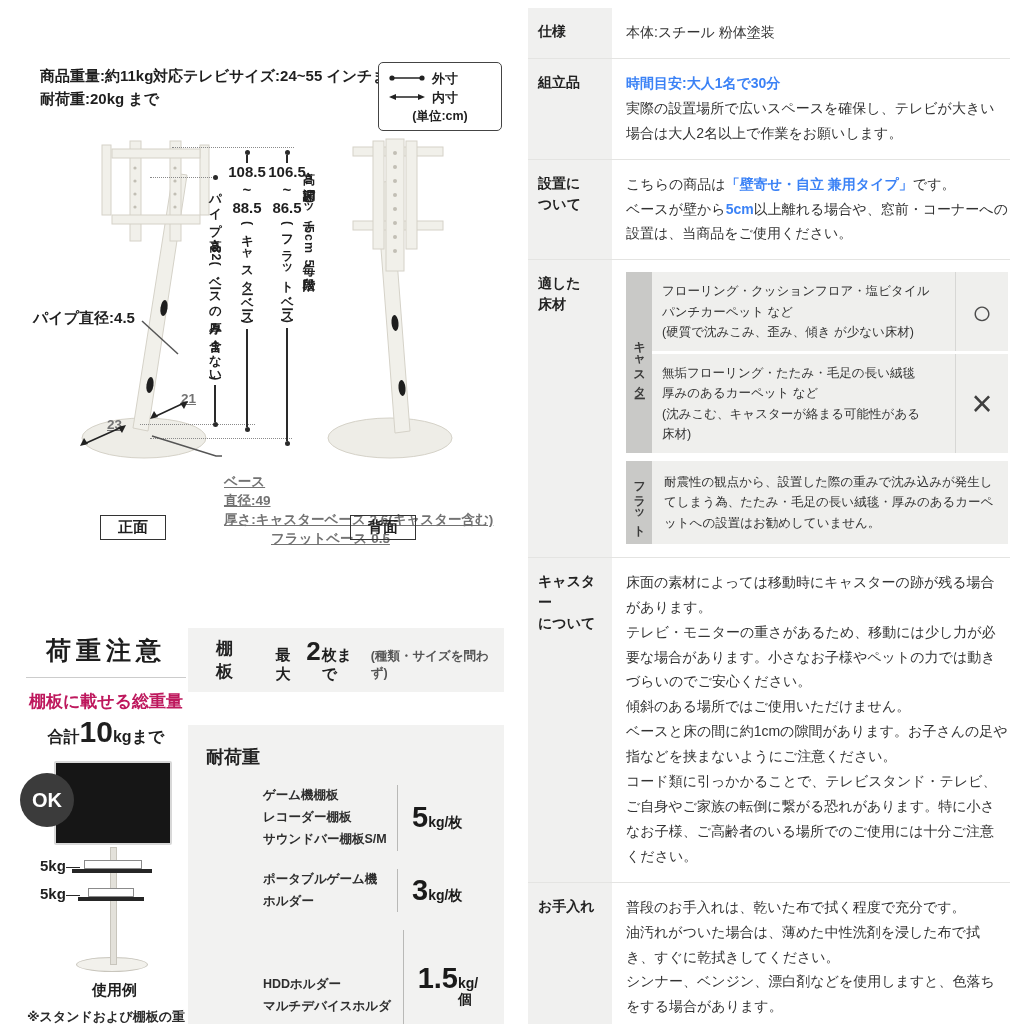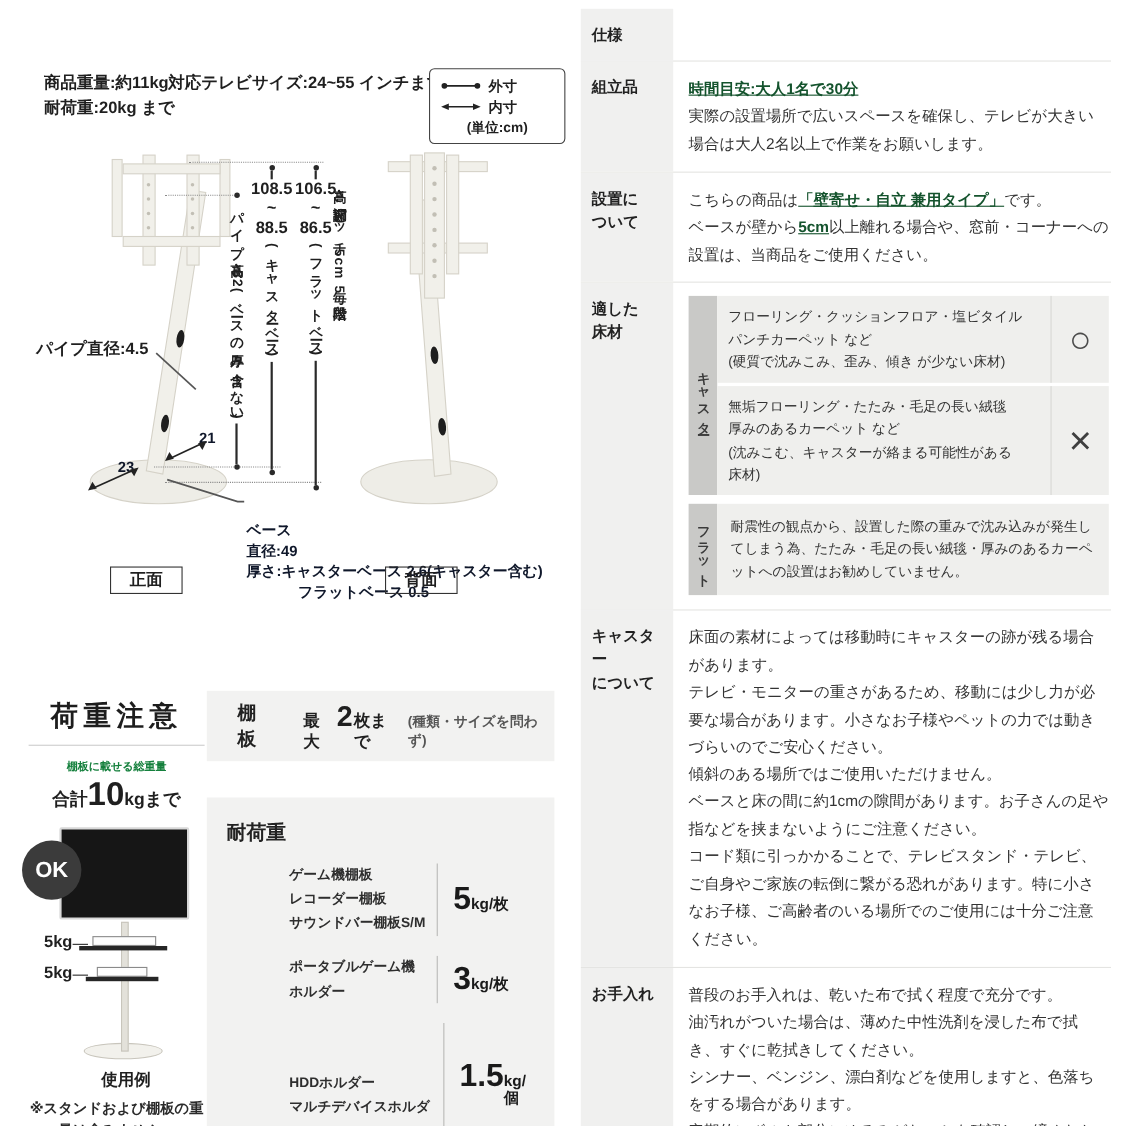--- a/index.html
+++ b/index.html
@@ -15,21 +15,21 @@
   .dimv{font-size:12.5px;font-weight:600;color:#1f1f1f;letter-spacing:1px;margin:4px 0;}
   .viewbox{border:1.5px solid #333;padding:2px 17px;font-size:15px;font-weight:600;color:#1f1f1f;}
   
   .legend{border:1.5px solid #444;border-radius:5px;padding:7px 9px 5px;background:#fff;}
   .legrow{display:flex;align-items:center;gap:6px;font-size:13px;font-weight:600;color:#1f1f1f;line-height:1.45;}
   .legunit{font-size:12.5px;font-weight:600;text-align:center;color:#1f1f1f;}
   
   .lc{width:164px;text-align:center;color:#2e2e2e;}
   .lc-title{font-size:25px;font-weight:bold;letter-spacing:5px;color:#1d1d1d;}
   .lc-hr{border:none;border-top:1px solid #ccc;margin:10px 2px 12px;}
-  .lc-sub1{font-size:10px;font-weight:600;color:#15803d;}
+  .lc-sub1{font-size:17px;font-weight:600;color:#be185d;}
   .lc-sub2{font-size:16px;font-weight:600;margin-top:2px;color:#1f1f1f;}
   .lc-big{font-size:30px;font-weight:600;}
   .lc-illus{position:relative;height:240px;margin-top:6px;}
   .okbadge{position:absolute;left:-4px;top:18px;width:54px;height:54px;border-radius:50%;background:#3b3b3b;color:#fff;font-size:20px;font-weight:bold;display:flex;align-items:center;justify-content:center;z-index:3;}
   .tv{position:absolute;left:30px;top:6px;width:118px;height:84px;background:#161616;border:2px solid #d8d8d8;border-radius:2px;box-sizing:border-box;z-index:2;}
   .pole{position:absolute;left:86px;top:92px;width:5px;height:116px;background:#e3e1da;border:1px solid #c8c5bc;z-index:1;}
   .shelfbar{position:absolute;height:4px;background:#262626;z-index:2;}
   .shelfslab{position:absolute;height:9px;background:#fdfdfd;border:1px solid #8a8a8a;box-sizing:border-box;z-index:2;}
   .shelflabel{position:absolute;font-size:15px;font-weight:600;color:#1f1f1f;z-index:2;}
   .shelfdash{position:absolute;height:0;border-top:1.5px solid #2a2a2a;width:14px;z-index:2;}
@@ -49,48 +49,48 @@
   .load-div{width:1px;align-self:stretch;background:#b9b9b7;margin:0 14px 0 6px;}
   .load-val{display:flex;align-items:baseline;font-weight:600;color:#1a1a1a;}
   .load-val .big{font-size:29px;}
   .load-val .unit{font-size:14px;}
   
   .spec{width:482px;}
   .srow{display:flex;}
   .srow + .srow{border-top:1px solid #e4e4e2;}
   .slabel{width:84px;flex:0 0 84px;background:#f0f0ef;box-sizing:border-box;padding:13px 4px 13px 10px;font-size:14px;font-weight:bold;color:#222;line-height:1.5;}
   .scontent{flex:1;box-sizing:border-box;padding:12px 2px 13px 14px;font-size:14px;line-height:1.78;color:#333;}
-  .scontent .bold-line{font-weight:bold;color:#14532d;text-decoration:underline;}
+  .scontent .bold-line{font-weight:bold;color:#3b82f6;}
   
   .floor-sec{display:flex;}
   .floor-bar{flex:0 0 26px;background:#c9c9c7;display:flex;align-items:center;justify-content:center;}
   .floor-bar span{writing-mode:vertical-rl;font-size:12px;font-weight:600;color:#3a3a3a;letter-spacing:1px;}
   .floor-cells{flex:1;display:flex;flex-direction:column;gap:3px;}
   .floor-cell{background:#efefed;display:flex;}
   .floor-text{flex:1;padding:9px 10px;font-size:12.5px;line-height:1.62;color:#333;}
   .floor-mark{flex:0 0 52px;display:flex;align-items:center;justify-content:center;border-left:1px solid #d7d7d5;}
   .mark-circle{font-size:34px;font-weight:300;color:#4c4c4c;line-height:1;}
   .mark-cross{font-size:36px;font-weight:300;color:#3f3f3f;line-height:1;}
   .floor-flat{display:flex;margin-top:8px;}
   .floor-flat .floor-text{padding:11px 12px;}
   .info-txt{font-size:15px;font-weight:600;line-height:1.55;color:#1f1f1f;}
-  .base-note{font-size:13.5px;font-weight:600;line-height:1.4;color:#0f172a;}
+  .base-note{font-size:13.5px;font-weight:600;line-height:1.4;color:#737373;text-decoration:underline;}
 </style>
 </head>
 <body>
 
 <div id="page">
 
   <div class="abs info-txt" style="left:40px;top:64px;">
     <div>商品重量:約11kg</div>
     <div>耐荷重:20kg まで</div>
   </div>
   <div class="abs info-txt" style="left:153px;top:64px;">対応テレビサイズ:24~55 インチまで</div>
 
-  <div class="abs legend" style="left:390px;top:62px;width:104px;">
+  <div class="abs legend" style="left:378px;top:62px;width:104px;">
     <div class="legrow">
       <span><svg width="38" height="10">
             <circle cx="4" cy="5" r="2.6" fill="#222"></circle>
             <line x1="6" y1="5" x2="32" y2="5" stroke="#222" stroke-width="1.5"></line>
             <circle cx="34" cy="5" r="2.6" fill="#222"></circle>
           </svg></span>
       <span>外寸</span>
     </div>
     <div class="legrow">
       <span><svg width="38" height="10">
@@ -284,20 +284,21 @@
           <span class="big">1.5</span>
           <span class="unit">kg/個</span>
         </div>
     </div>
   </div>
 
   <div class="abs spec" style="left:528px;top:8px;">
 
     <div class="srow">
       <div class="slabel">仕様</div>
+      <div class="scontent">本体:スチール 粉体塗装</div>
     </div>
 
     <div class="srow">
       <div class="slabel">組立品</div>
       <div class="scontent">
         <div class="bold-line">時間目安:大人1名で30分</div>
         <div>実際の設置場所で広いスペースを確保し、テレビが大きい場合は大人2名以上で作業をお願いします。</div>
       </div>
     </div>
 

